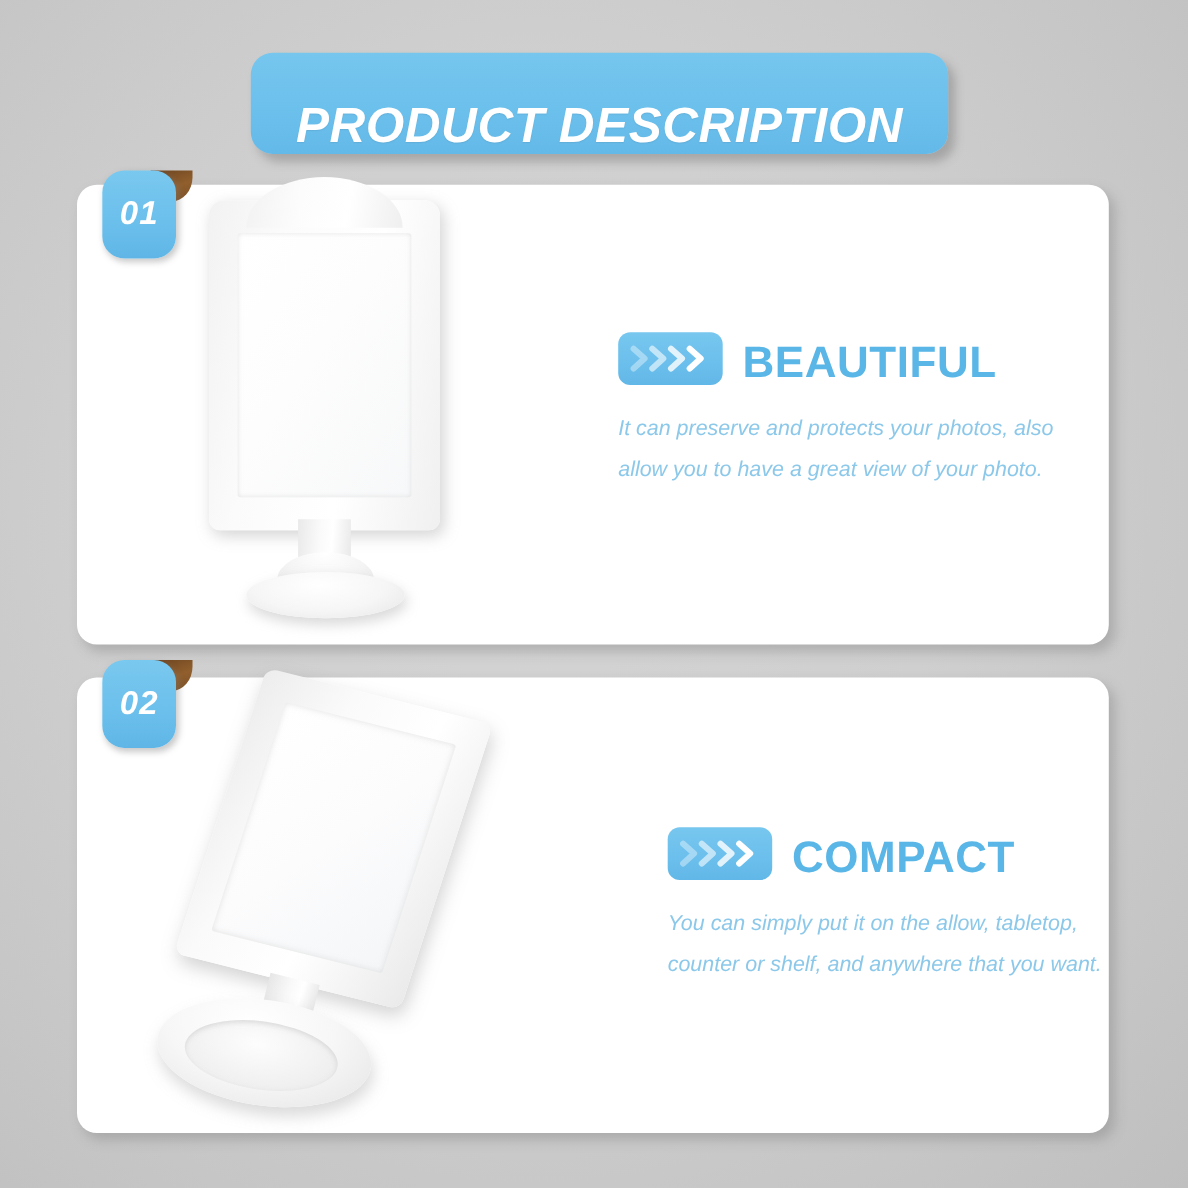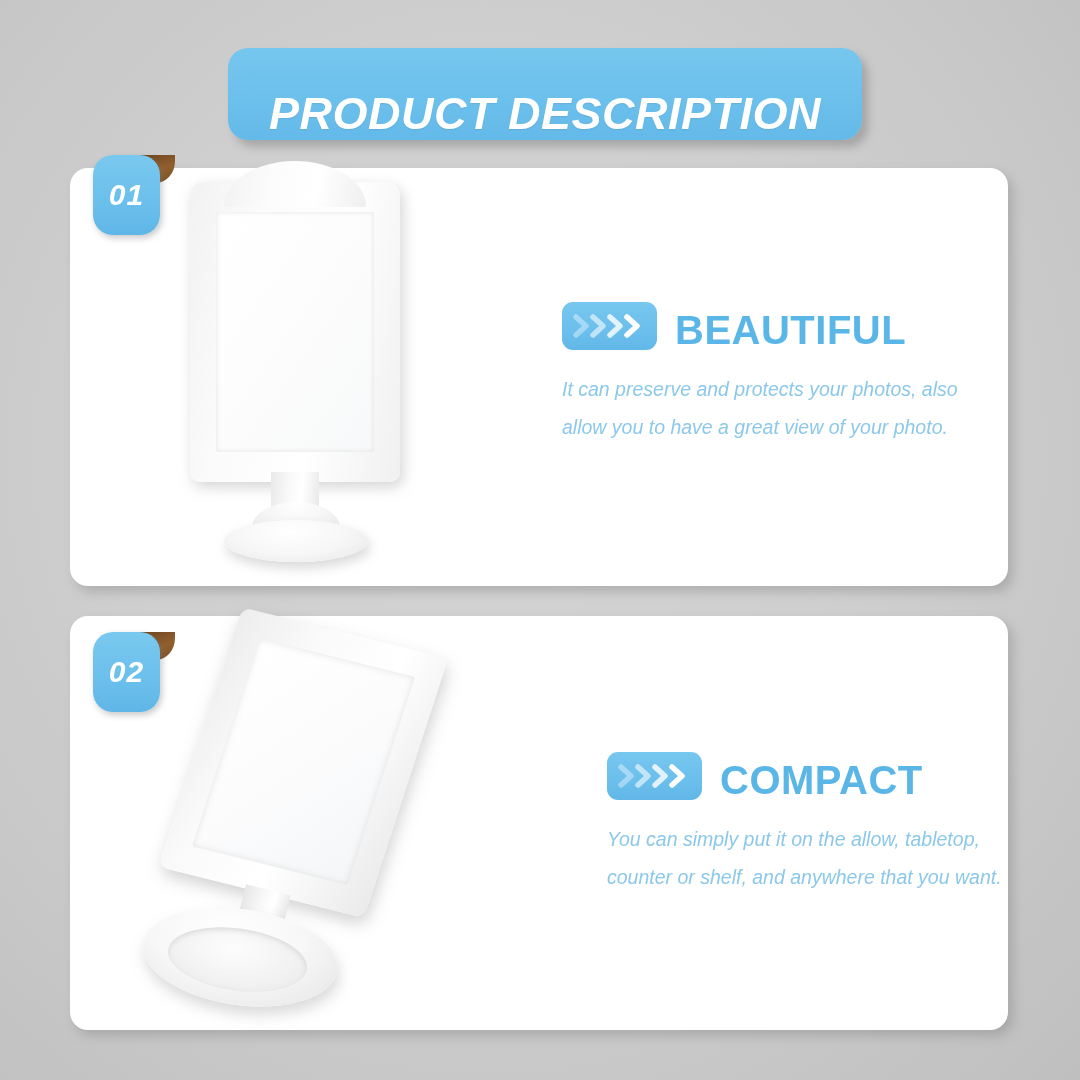--- a/index.html
+++ b/index.html
@@ -53,21 +53,21 @@
 
   
   .badge-wrap {
     position: absolute;
     left: 93px;
     width: 160px;
     height: 80px;
     z-index: 5;
   }
   #badge-wrap-1 { top: 155px; }
-  #badge-wrap-2 { top: 632px; }
+  #badge-wrap-2 { top: 600px; }
 
   .ribbon-tail {
     position: absolute;
     left: 44px;
     top: 0px;
     width: 38px;
     height: 28px;
     background: linear-gradient(160deg, #6b4420 0%, #915f2d 55%, #7a4f25 100%);
     border-radius: 0 0 26px 26px / 0 0 30px 30px;
     z-index: 1;

